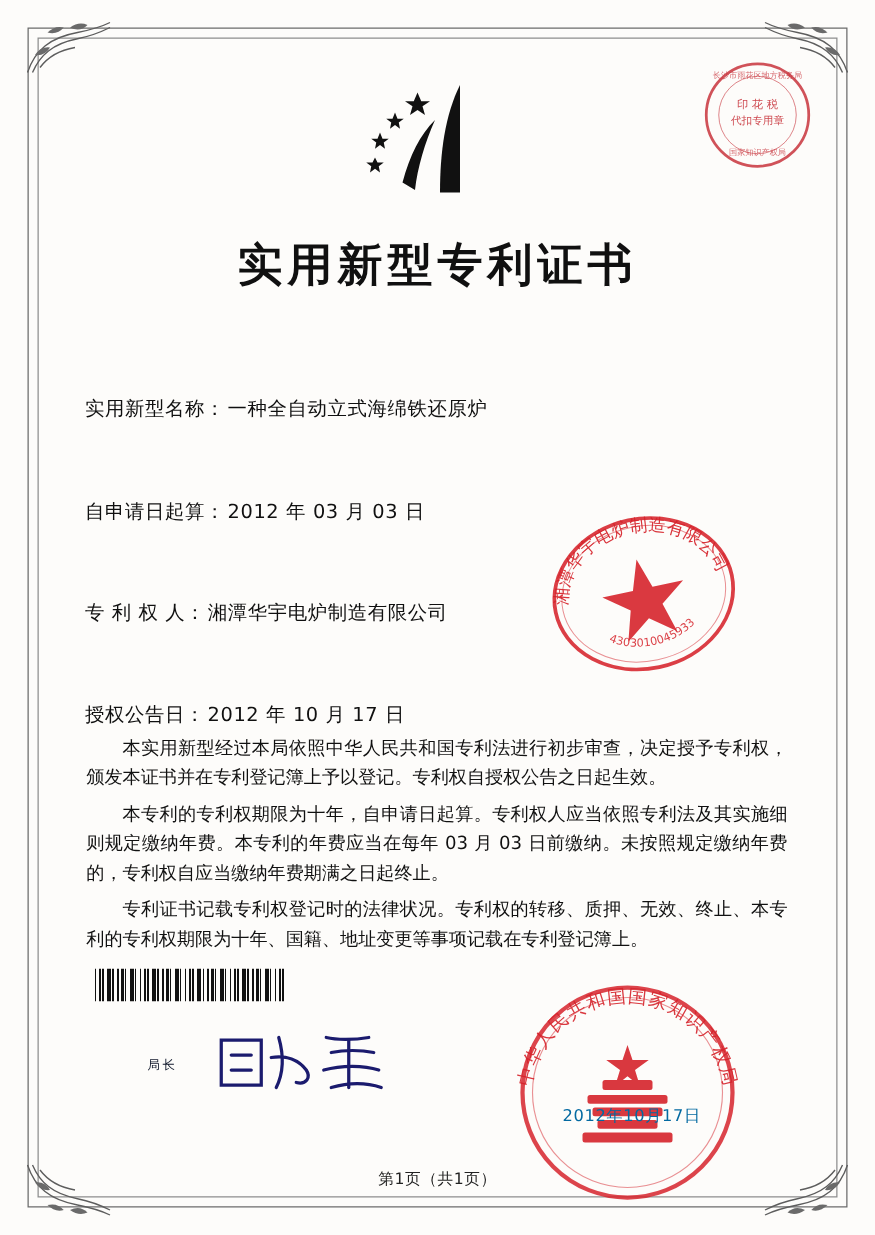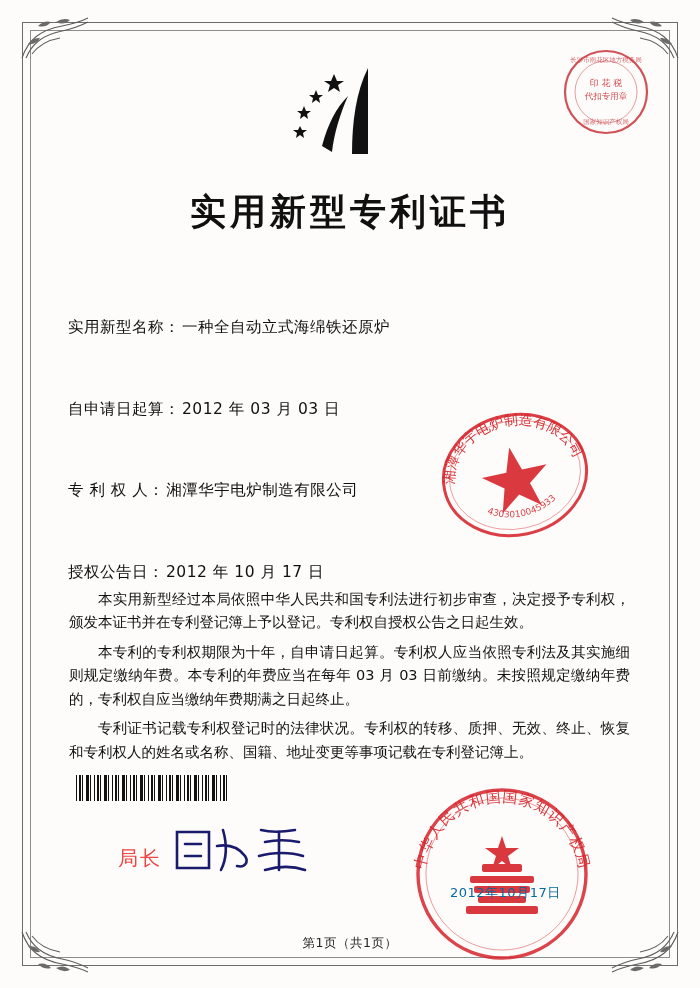--- a/index.html
+++ b/index.html
@@ -136,22 +136,22 @@
         #111 3px 5px, transparent 5px 6px,
         #111 6px 7px, transparent 7px 10px,
         #111 10px 13px, transparent 13px 14px,
         #111 14px 15px, transparent 15px 18px);
   }
 
   
   .director-label {
     position: absolute;
     left: 118px; top: 845px;
-    font-size: 20px;
-    color: #ef4444;
+    font-size: 10px;
+    color: #0f172a;
     letter-spacing: 2px;
   }
   .signature {
     position: absolute;
     left: 165px; top: 818px;
     width: 150px; height: 62px;
     color: #1a1a6a;
   }
 
   
@@ -300,21 +300,21 @@
         <text font-family="DejaVu Sans, sans-serif" font-size="9" fill="#d6232b" opacity="0.85">
           <textPath href="#arcBot" startOffset="50%" text-anchor="middle">4303010045933</textPath>
         </text>
       </g>
     </svg>
   </div>
 
   <div class="body-text">
     <p>本实用新型经过本局依照中华人民共和国专利法进行初步审查，决定授予专利权，颁发本证书并在专利登记簿上予以登记。专利权自授权公告之日起生效。</p>
     <p>本专利的专利权期限为十年，自申请日起算。专利权人应当依照专利法及其实施细则规定缴纳年费。本专利的年费应当在每年 03 月 03 日前缴纳。未按照规定缴纳年费的，专利权自应当缴纳年费期满之日起终止。</p>
-    <p>专利证书记载专利权登记时的法律状况。专利权的转移、质押、无效、终止、恢复和专利权人的姓名或名称、国籍、地址变更等事项记载在专利登记簿上。</p>
+    <p>专利证书记载专利权登记时的法律状况。专利权的转移、质押、无效、终止、本专利的专利权期限为十年、国籍、地址变更等事项记载在专利登记簿上。</p>
   </div>
 
   <div class="barcode"></div>
 
   <div class="director-label">局长</div>
   <div class="signature">
     <svg width="150" height="62" viewBox="0 0 150 62">
       <g fill="none" stroke="#1b1b6e" stroke-width="2.6" stroke-linecap="round">
         <path d="M12 14 L12 50 L44 50 L44 14 Z"></path>
         <path d="M20 26 L36 26 M20 38 L36 38"></path>

